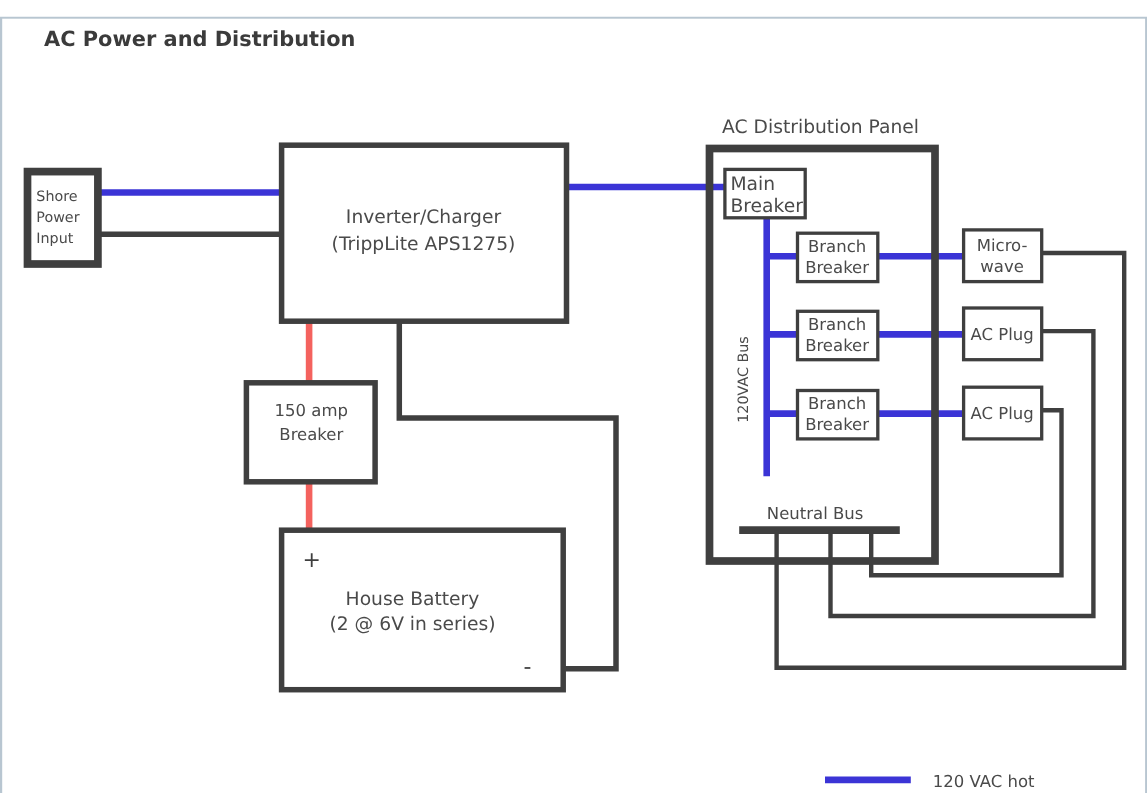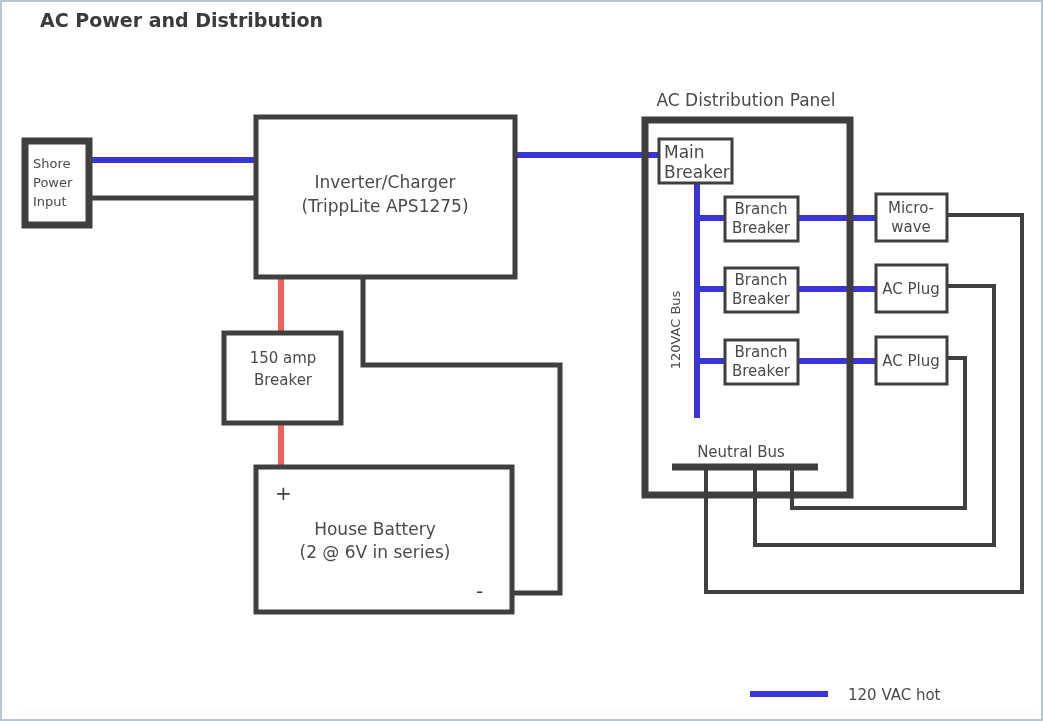--- a/index.html
+++ b/index.html
@@ -9,21 +9,21 @@
   }
   body {
     width: 1043px;
     height: 721px;
     font-family: "DejaVu Sans", sans-serif;
     position: relative;
     overflow: hidden;
   }
   #diagram-root {
     position: absolute;
-    left: 0; top: 0;
+    left: 0; top: 15px;
     width: 1043px;
     height: 540px;
   }
   .page-border {
     fill: none;
     stroke: #b8c6d1;
     stroke-width: 2;
   }
   .diagram-title {
     font-family: "DejaVu Sans", sans-serif;

